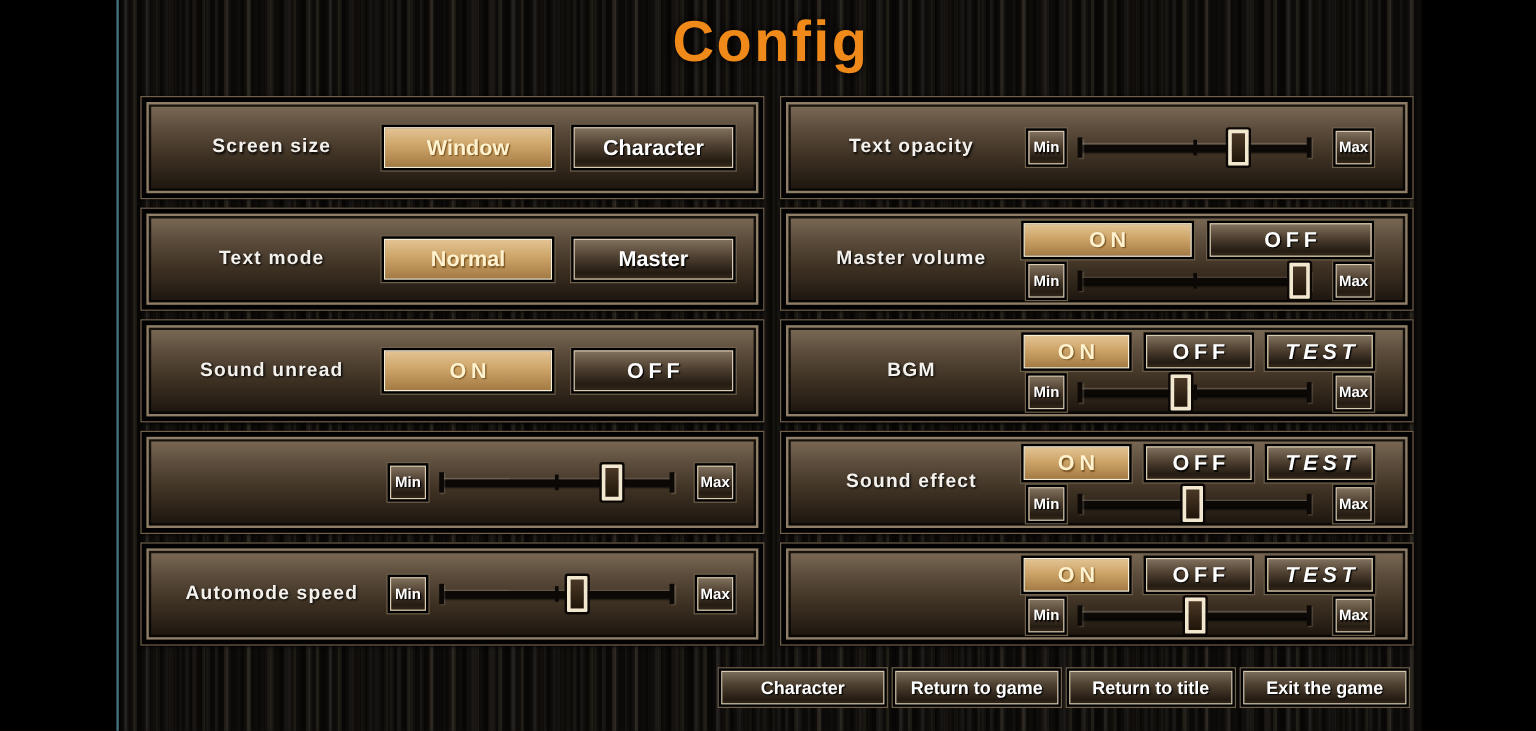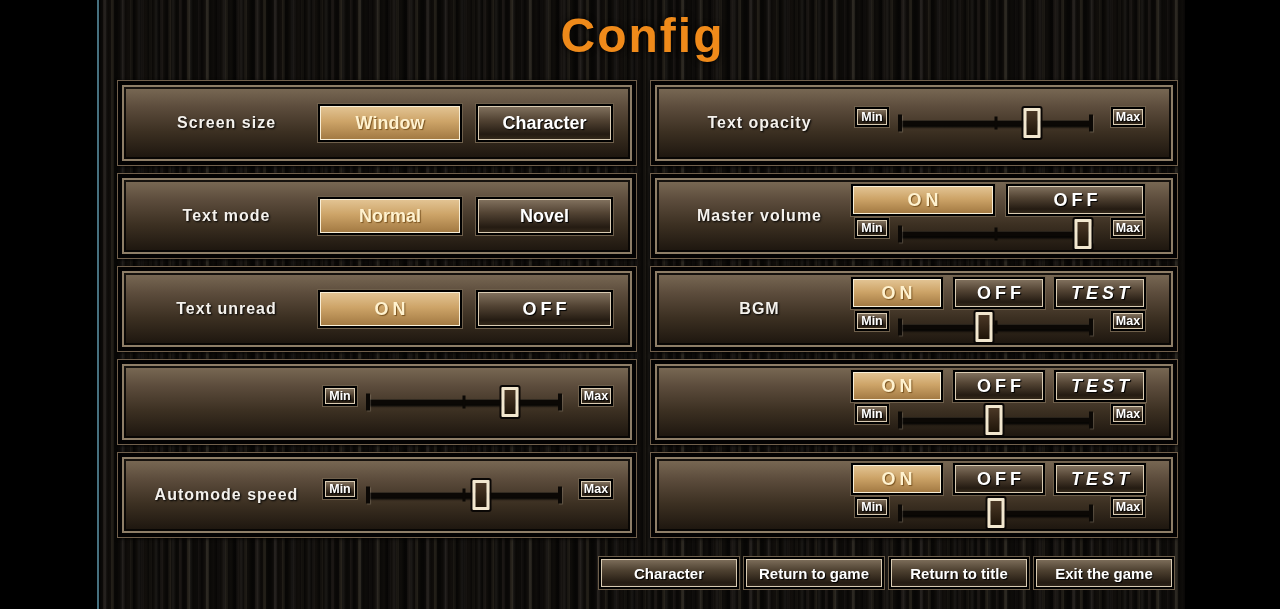--- a/index.html
+++ b/index.html
@@ -49,21 +49,21 @@
     box-shadow:0 0 0 2px #000, 0 0 0 3px #6f604c;
     background:linear-gradient(180deg,#80705d 0%, #534434 40%, #241b12 85%, #33281a 100%);
     text-shadow:1px 1px 1px #000;
   }
   .btn.sel {
     border-color:#f8eed6;
     background:linear-gradient(180deg,#e2c392 0%, #cda468 45%, #a37a43 100%);
     color:#fff2cf; text-shadow:1px 1px 1px #7a5420;
   }
   .btn.spaced { letter-spacing:4px; text-indent:4px; }
-  .btn.minmax { width:30px; height:16px; font-size:12.5px; letter-spacing:0; }
+  .btn.minmax { width:30px; height:28px; font-size:12.5px; letter-spacing:0; }
 
   .big-a { left:196px; top:19px; width:140px; height:34px; }
   .big-b { left:354px; top:19px; width:133px; height:34px; }
   .mini-row1 { top:6px;  height:28px; }
   .mini-on2  { left:196px; width:140px; }
   .mini-off2 { left:351px; width:135px; }
   .mini-on3  { left:196px; width:88px; }
   .mini-off3 { left:298px; width:88px; }
   .mini-test3{ left:399px; width:88px;font-style:italic; }
 
@@ -126,27 +126,27 @@
       <div class="row-label">Screen size</div>
       <div class="btn sel big-a">Window</div>
       <div class="btn big-b">Character</div>
     </div>
   </div>
 
   <div class="panel col-left row-1">
     <div class="panel-inner">
       <div class="row-label">Text mode</div>
       <div class="btn sel big-a">Normal</div>
-      <div class="btn big-b">Novel</div>
+      <div class="btn big-b">Master</div>
     </div>
   </div>
 
   <div class="panel col-left row-2">
     <div class="panel-inner">
-      <div class="row-label">Text unread</div>
+      <div class="row-label">Sound unread</div>
       <div class="btn sel spaced big-a">ON</div>
       <div class="btn spaced big-b">OFF</div>
     </div>
   </div>
 
   <div class="panel col-left row-3">
     <div class="panel-inner">
       <div class="btn minmax mm-center mm-minL">Min</div>
       <div class="slider s-center">
         <div class="rail"></div>
@@ -219,20 +219,21 @@
         <div class="cap r"></div>
         <div class="tick"></div>
         <div class="handle" style="left: 44%;"></div>
       </div>
       <div class="btn minmax mm-lower mm-maxR">Max</div>
     </div>
   </div>
 
   <div class="panel right-col col-right row-3">
     <div class="panel-inner">
+      <div class="row-label">Sound effect</div>
       <div class="btn sel spaced mini-row1 mini-on3">ON</div>
       <div class="btn spaced mini-row1 mini-off3">OFF</div>
       <div class="btn spaced mini-row1 mini-test3">TEST</div>
       <div class="btn minmax mm-lower mm-minR">Min</div>
       <div class="slider s-lower-r">
         <div class="rail"></div>
         <div class="cap l"></div>
         <div class="cap r"></div>
         <div class="tick"></div>
         <div class="handle" style="left: 49%;"></div>

